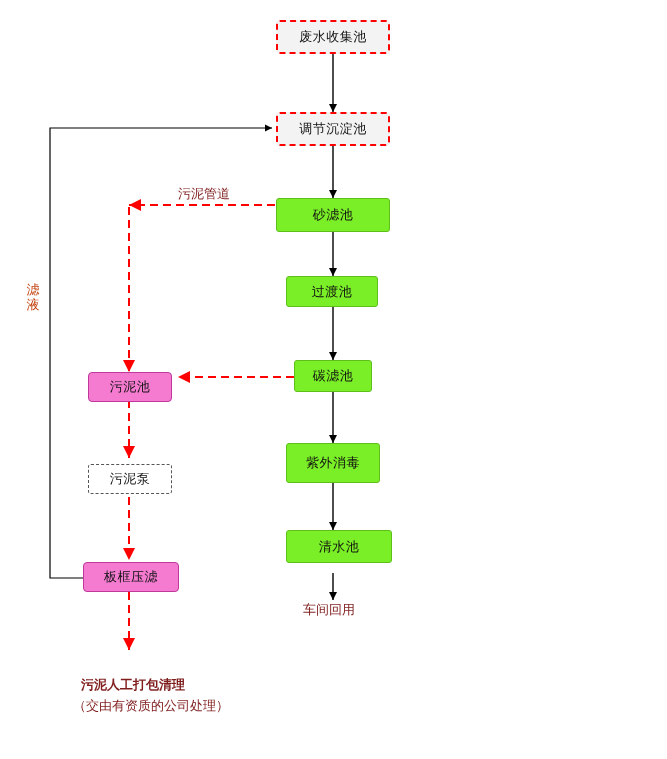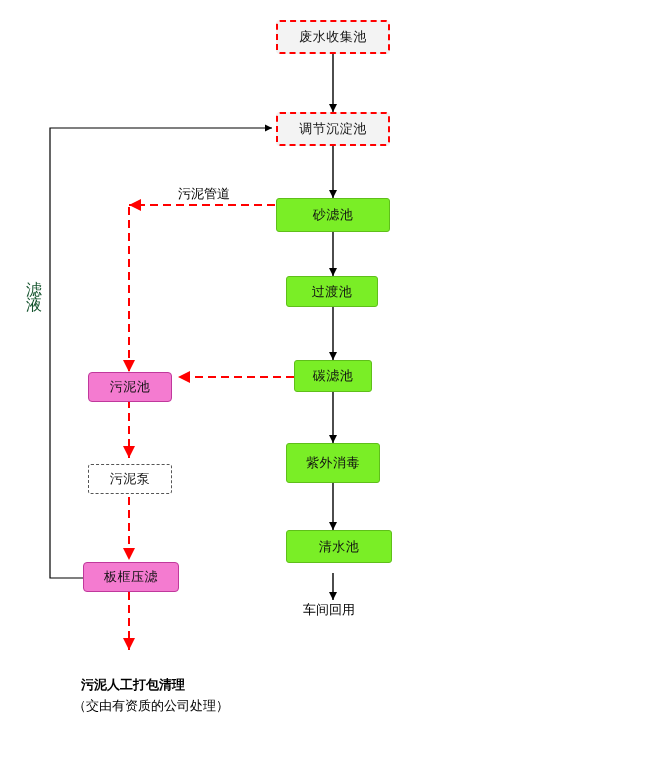--- a/index.html
+++ b/index.html
@@ -48,30 +48,30 @@
     border-radius: 4px;
   }
   .node-dashed-gray {
     background: #ffffff;
     border: 1px dashed #555555;
     border-radius: 3px;
   }
   .plain-label {
     position: absolute;
     font-size: 13px;
-    color: #000000;
+    color: #7f1d1d;
     white-space: nowrap;
   }
   .plain-label.bold {
     font-weight: bold;
   }
   .vert-label {
     position: absolute;
-    font-size: 16px;
-    color: #14532d;
+    font-size: 13px;
+    color: #c2410c;
     width: 14px;
     line-height: 15px;
     text-align: center;
   }
   .legend-box {
     position: absolute;
     left: 435px;
     top: 392px;
     width: 200px;
     height: 260px;

